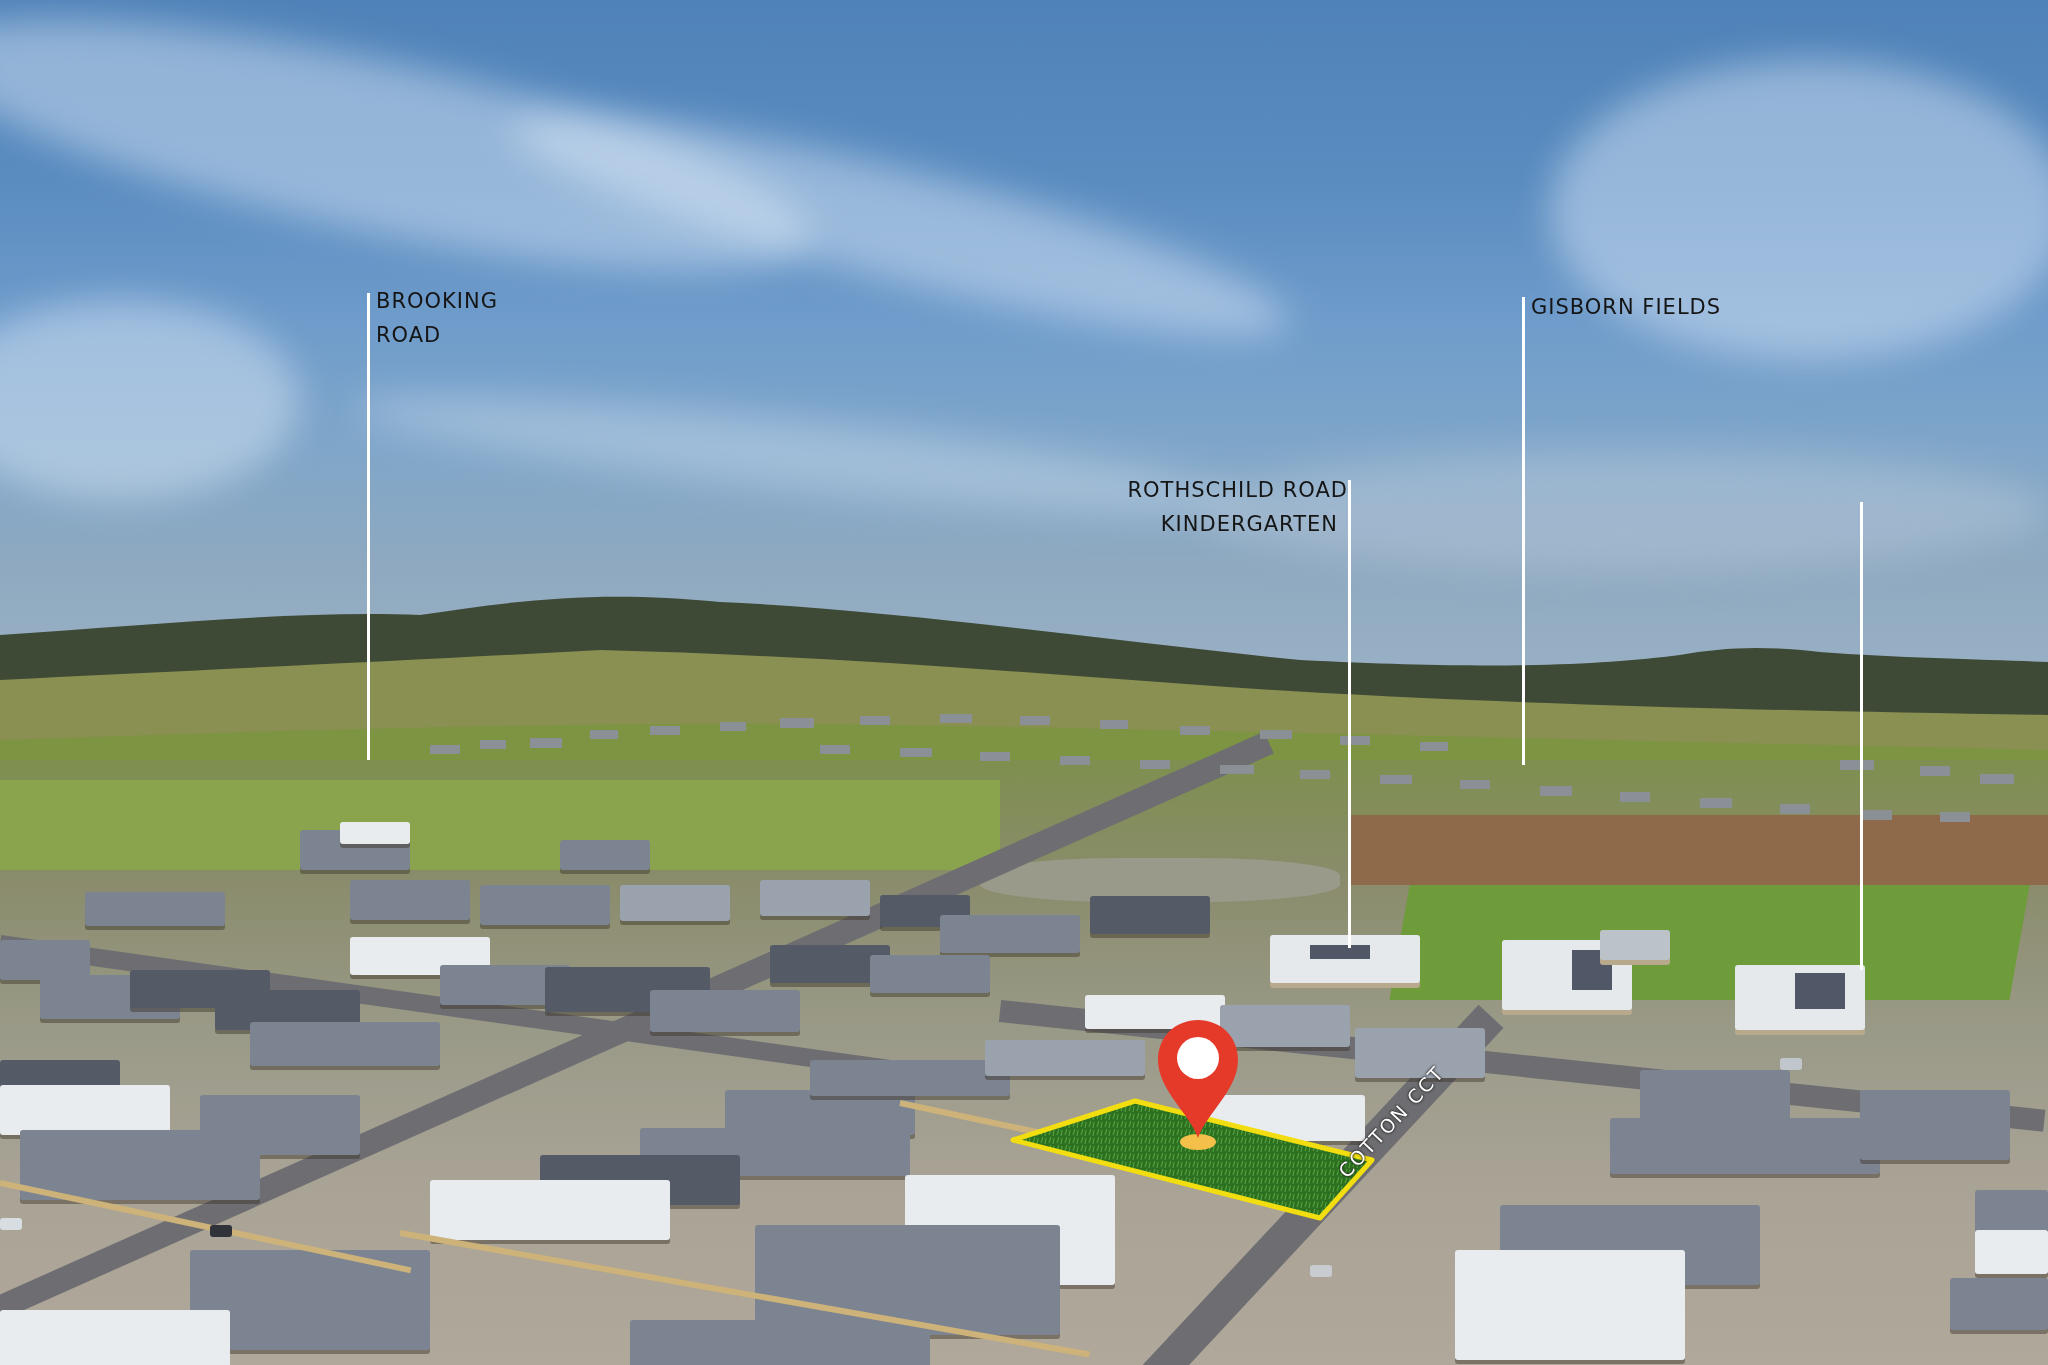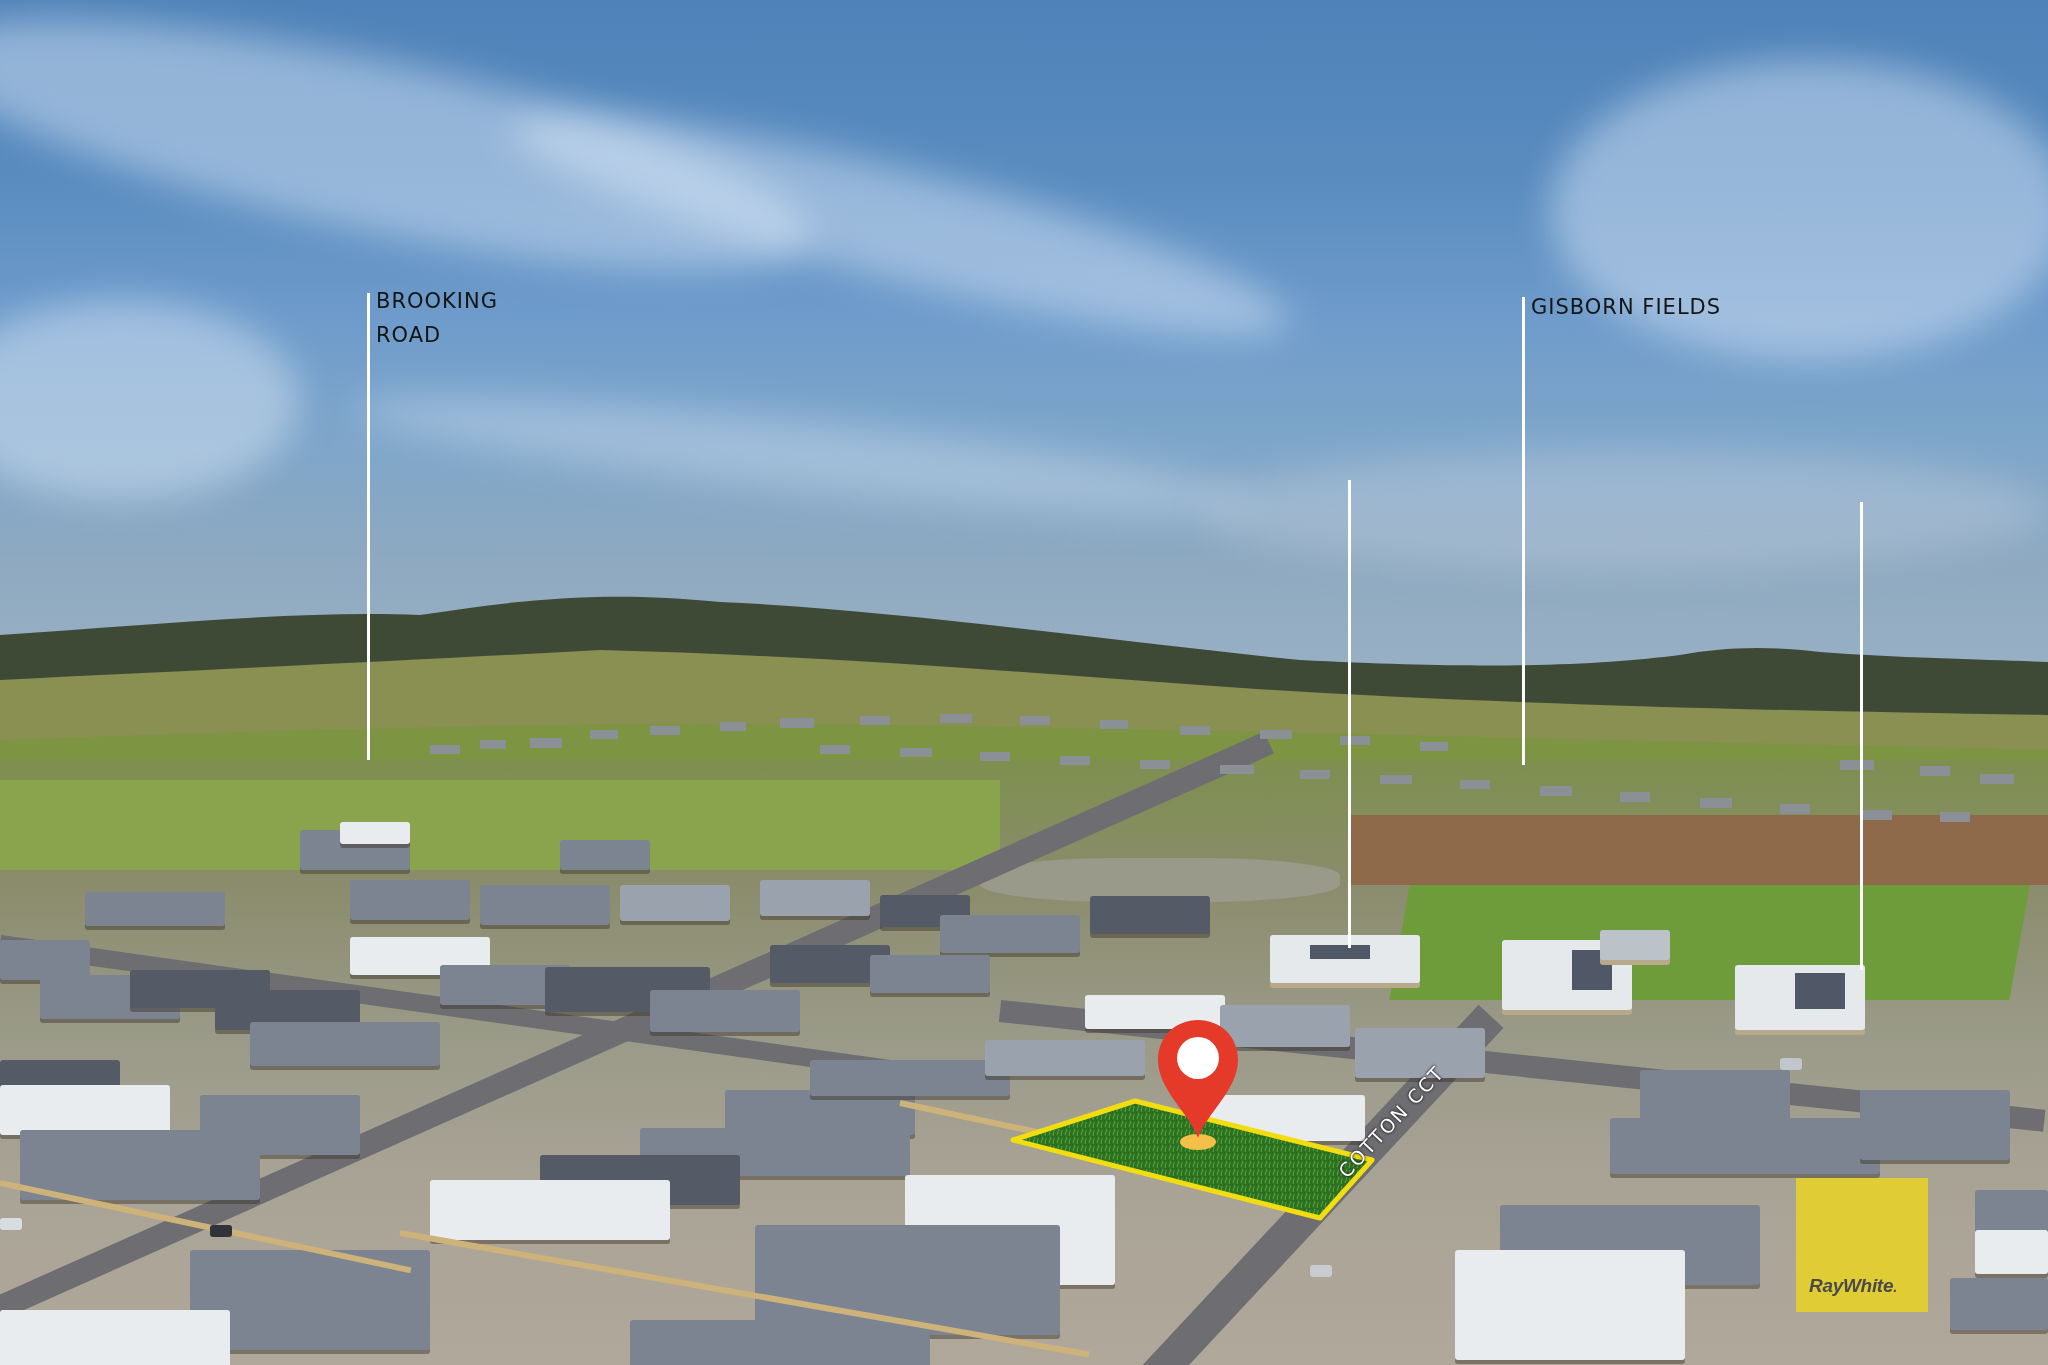--- a/index.html
+++ b/index.html
@@ -190,25 +190,26 @@
 
   <div class="street">COTTON CCT</div>
 
   <div class="leader" style="left:367px;top:293px;height:467px;"></div>
   <div class="label" style="left:376px;top:284px;">
     <div>BROOKING</div>
     <div>ROAD</div>
   </div>
 
   <div class="leader" style="left:1348px;top:480px;height:468px;"></div>
+  <div class="label right" style="right:700px;top:473px;">
+    <div>ROTHSCHILD ROAD</div>
+    <div style="padding-right:10px;">KINDERGARTEN</div>
+  </div>
 
   <div class="leader" style="left:1522px;top:297px;height:468px;"></div>
   <div class="label" style="left:1531px;top:290px;">
     <div>GISBORN FIELDS</div>
   </div>
 
   <div class="leader" style="left:1860px;top:502px;height:468px;"></div>
 
-  <div class="logo">
-    <div class="logo-text"><span>RayWhite</span><span style="font-size:14px;">.</span></div>
-  </div>
 
 </div>
 
 </body></html>

